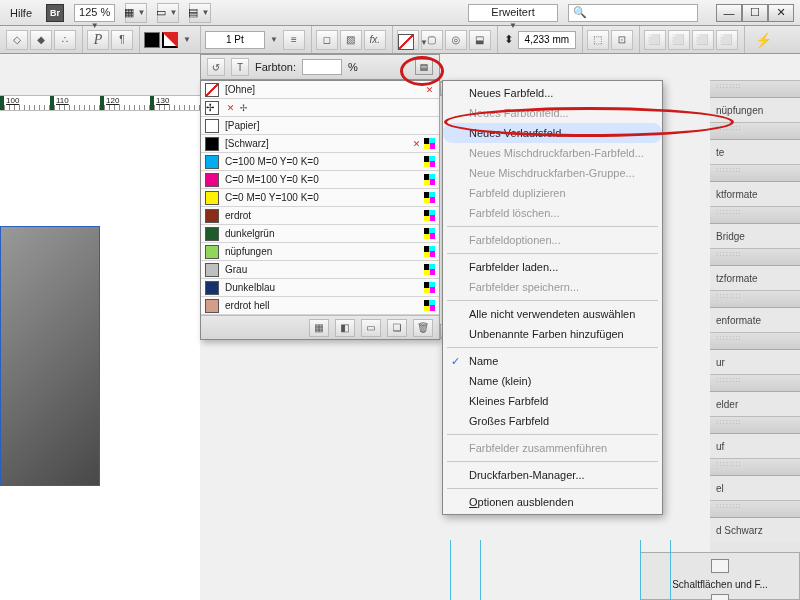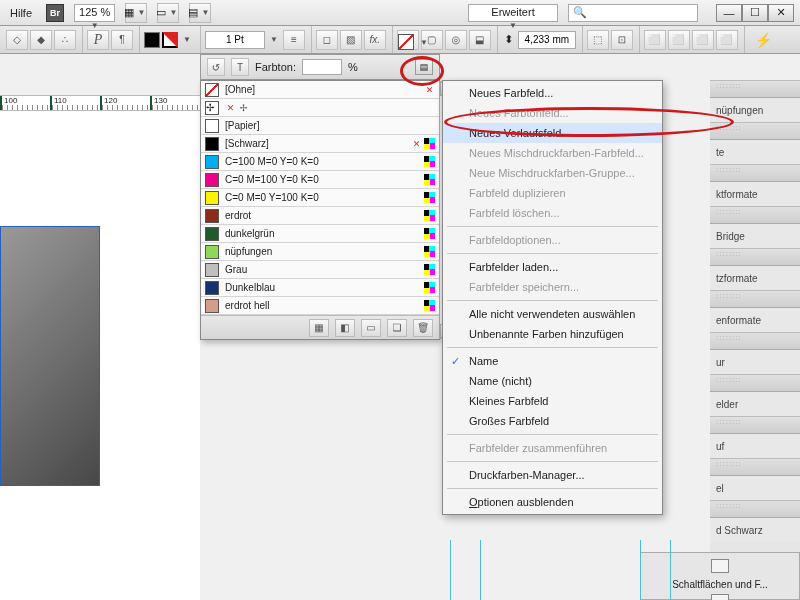--- a/index.html
+++ b/index.html
@@ -32,21 +32,21 @@
   .tintbar { position:absolute; top:54px; left:200px; height:26px; width:240px; background:linear-gradient(#ececec,#dadada); border:1px solid #999; display:flex; align-items:center; padding:0 6px; gap:6px; z-index:5;}
   .tint-input { width:40px; height:16px; border:1px solid #aaa; background:#fff;}
   .flyoutbtn { width:18px; height:16px; border:1px solid #999; background:linear-gradient(#f4f4f4,#d8d8d8); display:flex; align-items:center; justify-content:center; font-size:9px;}
   
   
   .red-circle-small { position:absolute; top:56px; left:400px; width:44px; height:30px; border:3px solid #cc1a1a; border-radius:50%; z-index:60; pointer-events:none;}
   .red-circle-big { position:absolute; top:107px; left:444px; width:290px; height:30px; border:3px solid #cc1a1a; border-radius:50%/50%; z-index:60; pointer-events:none;}
   
   
   .ruler { position:absolute; top:95px; left:0; width:200px; height:16px; background:#fff; border-top:1px solid #bbb; border-bottom:1px solid #bbb; display:flex;}
-  .ruler-tick { width:50px; font-size:8px; border-left:2px solid #14532d; padding-left:2px; position:relative;}
+  .ruler-tick { width:50px; font-size:8px; border-left:4px solid #14532d; padding-left:2px; position:relative;text-decoration:underline;}
   .ruler-tick::after{content:'';position:absolute;bottom:0;left:0;right:0;height:5px;background:repeating-linear-gradient(90deg,#888 0 1px,transparent 1px 5px);}
   
   
   .canvas-area { position:absolute; top:111px; left:0; width:200px; bottom:0; background:#fff; }
   .gray-rect { position:absolute; top:115px; left:0; width:100px; height:260px; background:linear-gradient(135deg,#999 0%,#484848 100%); border:1px solid #2a5fbf;}
   
   
   .swatch-panel { position:absolute; top:80px; left:200px; width:240px; background:#e8e8e8; border:1px solid #888; z-index:40; box-shadow:2px 3px 6px rgba(0,0,0,.25);}
   .swatch-row { height:18px; display:flex; align-items:center; padding:0 4px; gap:6px; border-bottom:1px solid #d4d4d4; background:#fafafa; font-size:10px;}
   .sw-chip { width:14px; height:14px; border:1px solid #555; flex-shrink:0;}
@@ -61,21 +61,21 @@
   .swatch-footer { height:24px; background:linear-gradient(#e8e8e8,#d6d6d6); border-top:1px solid #bbb; display:flex; align-items:center; justify-content:flex-end; gap:6px; padding:0 6px;}
   .footer-btn { width:20px; height:18px; border:1px solid #bbb; background:linear-gradient(#f8f8f8,#ddd); display:flex; align-items:center; justify-content:center; font-size:10px; color:#555;}
   .swatch-scrollbar { position:absolute; top:0; right:-16px; width:16px; bottom:0; background:linear-gradient(90deg,#e8e8e8,#d2d2d2); border:1px solid #aaa;}
   .scroll-thumb{ position:absolute; top:14px; left:2px; right:2px; height:60px; background:linear-gradient(#f2f2f2,#cfcfcf); border:1px solid #999; border-radius:2px;}
   .scroll-arrow{ position:absolute; left:0; right:0; height:14px; background:linear-gradient(#eee,#ccc); border:1px solid #aaa; display:flex; align-items:center; justify-content:center; font-size:8px;}
   .scroll-arrow.top{top:0;} .scroll-arrow.bot{bottom:0;}
   
   
   .context-menu { position:absolute; top:80px; left:442px; width:221px; background:#f4f4f4; border:1px solid #888; box-shadow:2px 3px 8px rgba(0,0,0,.3); z-index:50; padding:2px 0;}
   .cm-item { padding:4px 10px 4px 26px; font-size:11px; position:relative; cursor:default;}
-  .cm-item.hl { background:#d6e5ff;}
+  .cm-item.hl { background:#d6e5ff;border-radius:9px;}
   .cm-item.disabled { color:#999;}
   .cm-sep { height:1px; background:#c7c7c7; margin:3px 4px;}
   .cm-check { position:absolute; left:8px; top:4px; color:#2a6fd6; font-size:11px;}
   .cm-item .u { text-decoration:underline; }
   
   
   .right-panels { position:absolute; top:80px; right:0; width:90px; bottom:40px; background:#e6e6e6;}
   .rp-tab { height:18px; background:linear-gradient(#e0e0e0,#cfcfcf); border-top:1px solid #bbb; border-bottom:1px solid #aaa;}
   .rp-label { height:24px; display:flex; align-items:center; padding:0 6px; font-size:10px; color:#444; background:#e8e8e8;}
   .rp-handle { font-size:8px; color:#aaa; letter-spacing:1px; padding:0 6px;}
@@ -310,21 +310,21 @@
     <div class="cm-sep"></div>
     <div class="cm-item disabled">Farbfeldoptionen...</div>
     <div class="cm-sep"></div>
     <div class="cm-item">Farbfelder laden...</div>
     <div class="cm-item disabled">Farbfelder speichern...</div>
     <div class="cm-sep"></div>
     <div class="cm-item">Alle nicht verwendeten auswählen</div>
     <div class="cm-item">Unbenannte Farben hinzufügen</div>
     <div class="cm-sep"></div>
     <div class="cm-item"><span class="cm-check">✓</span>Name</div>
-    <div class="cm-item">Name (nicht)</div>
+    <div class="cm-item">Name (klein)</div>
     <div class="cm-item">Kleines Farbfeld</div>
     <div class="cm-item">Großes Farbfeld</div>
     <div class="cm-sep"></div>
     <div class="cm-item disabled">Farbfelder zusammenführen</div>
     <div class="cm-sep"></div>
     <div class="cm-item">Druckfarben-Manager...</div>
     <div class="cm-sep"></div>
     <div class="cm-item"><span class="u">O</span>ptionen ausblenden</div>
   </div>
 

